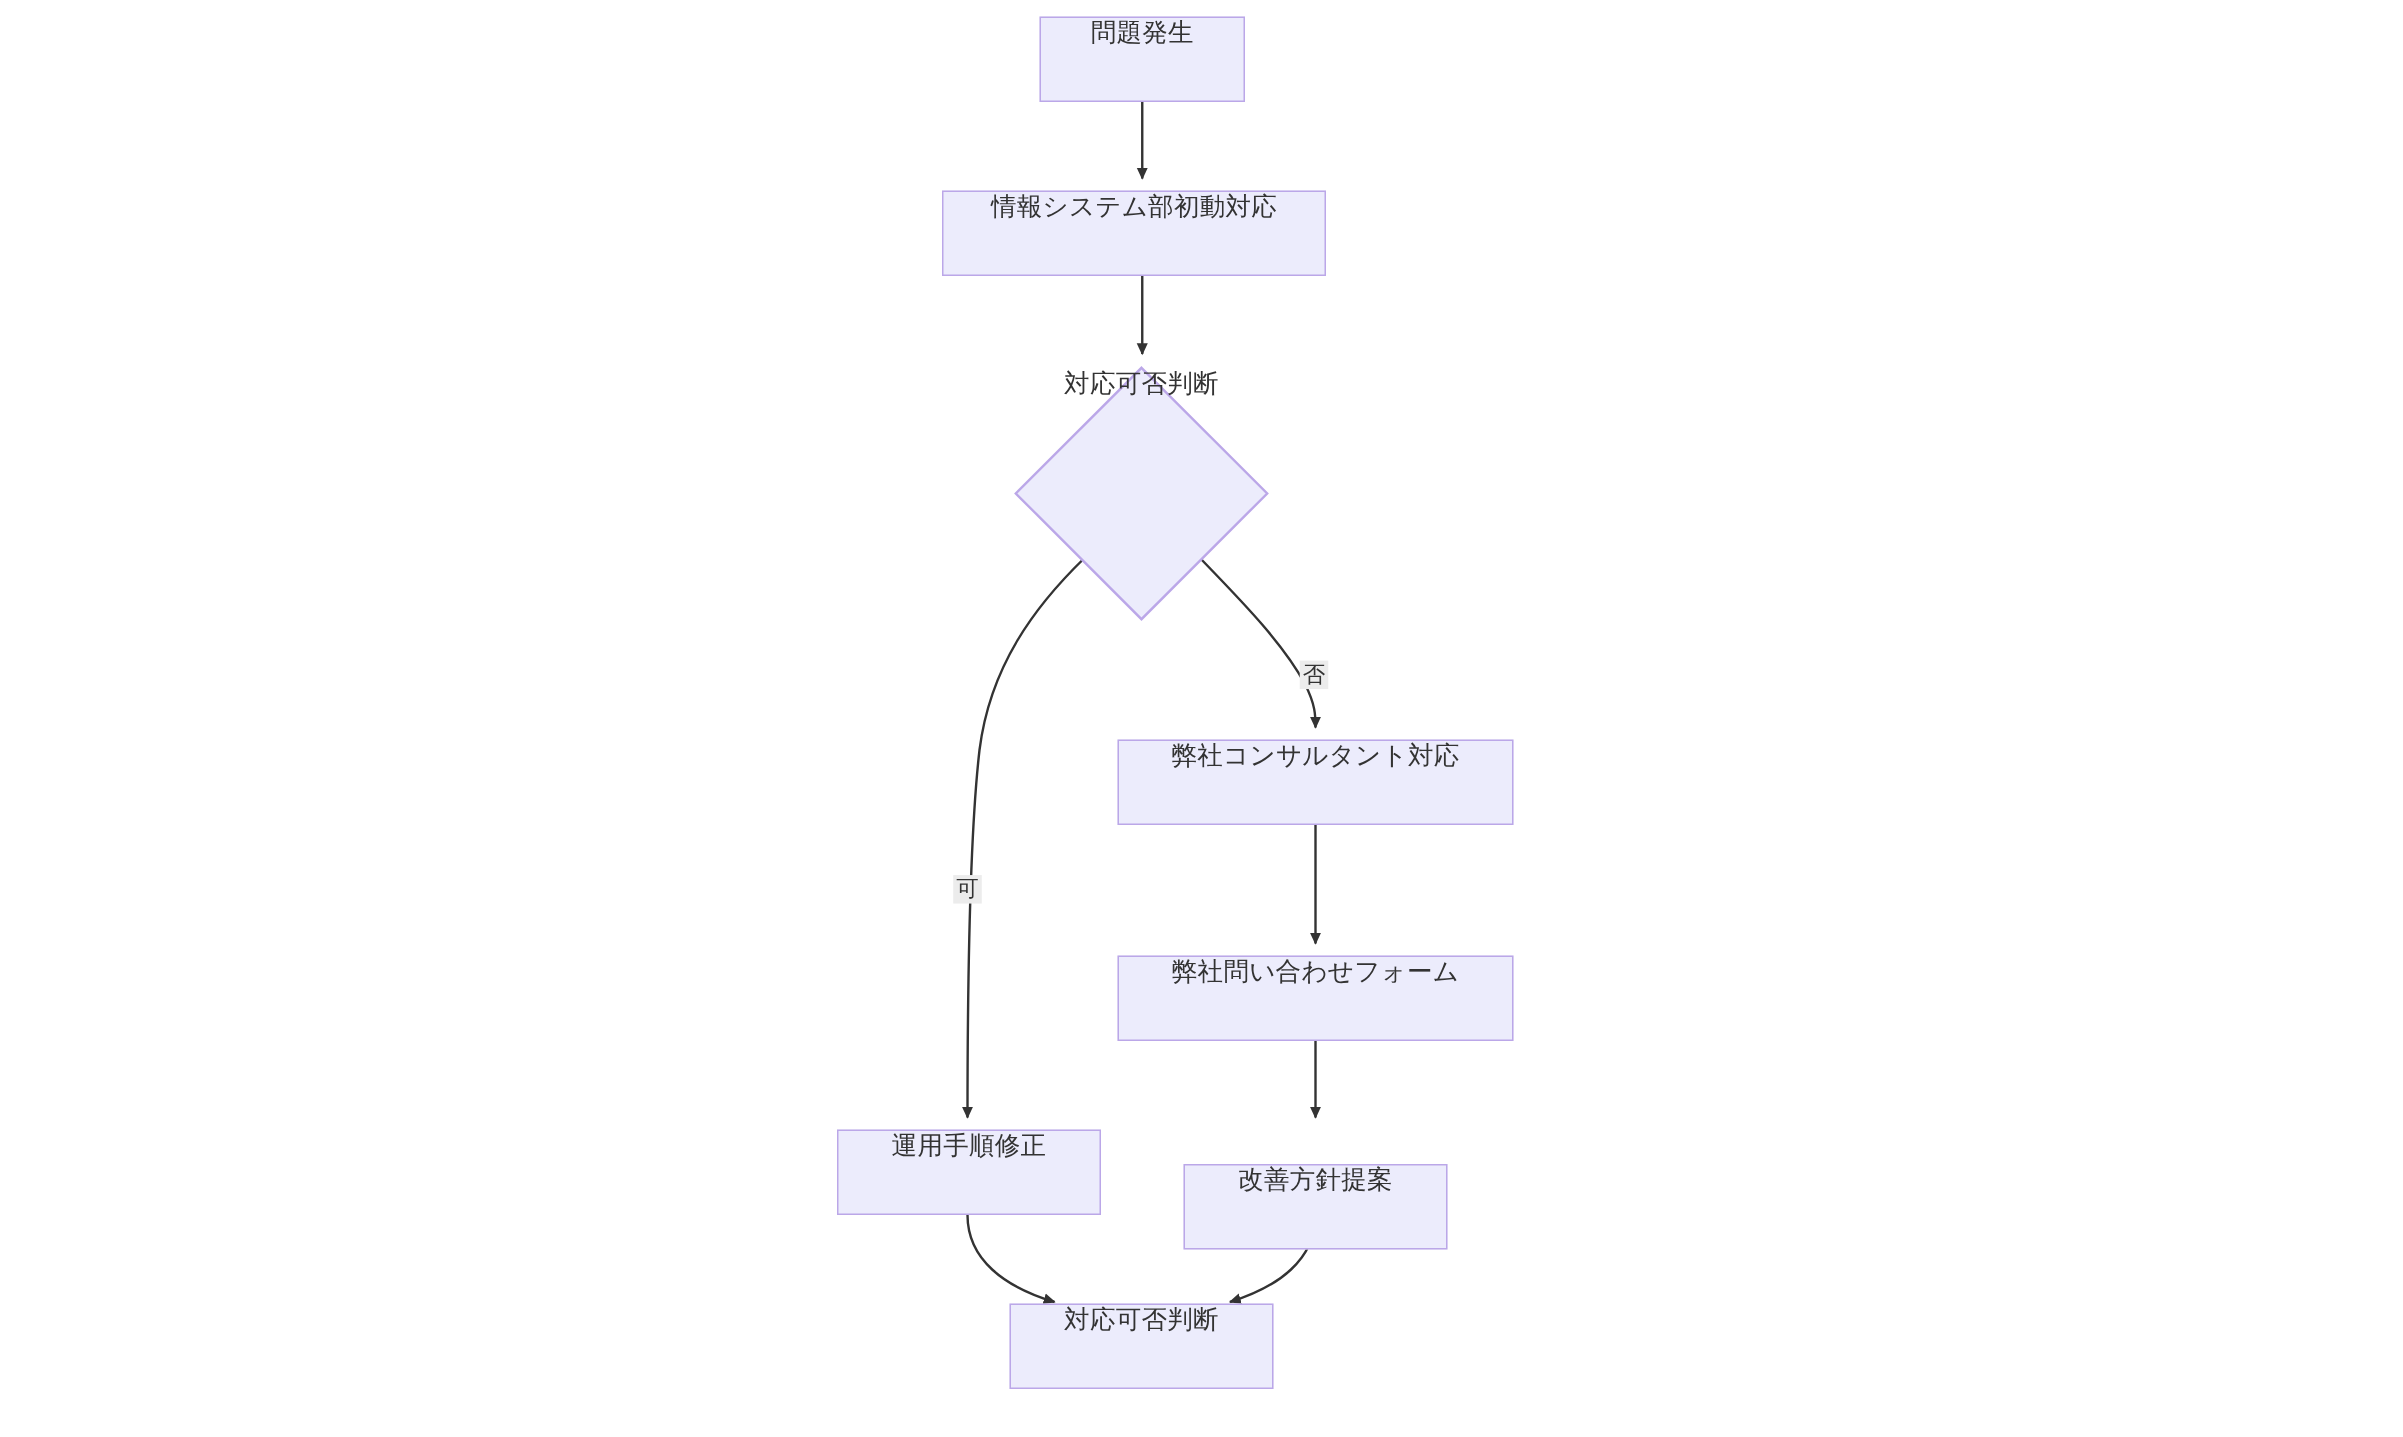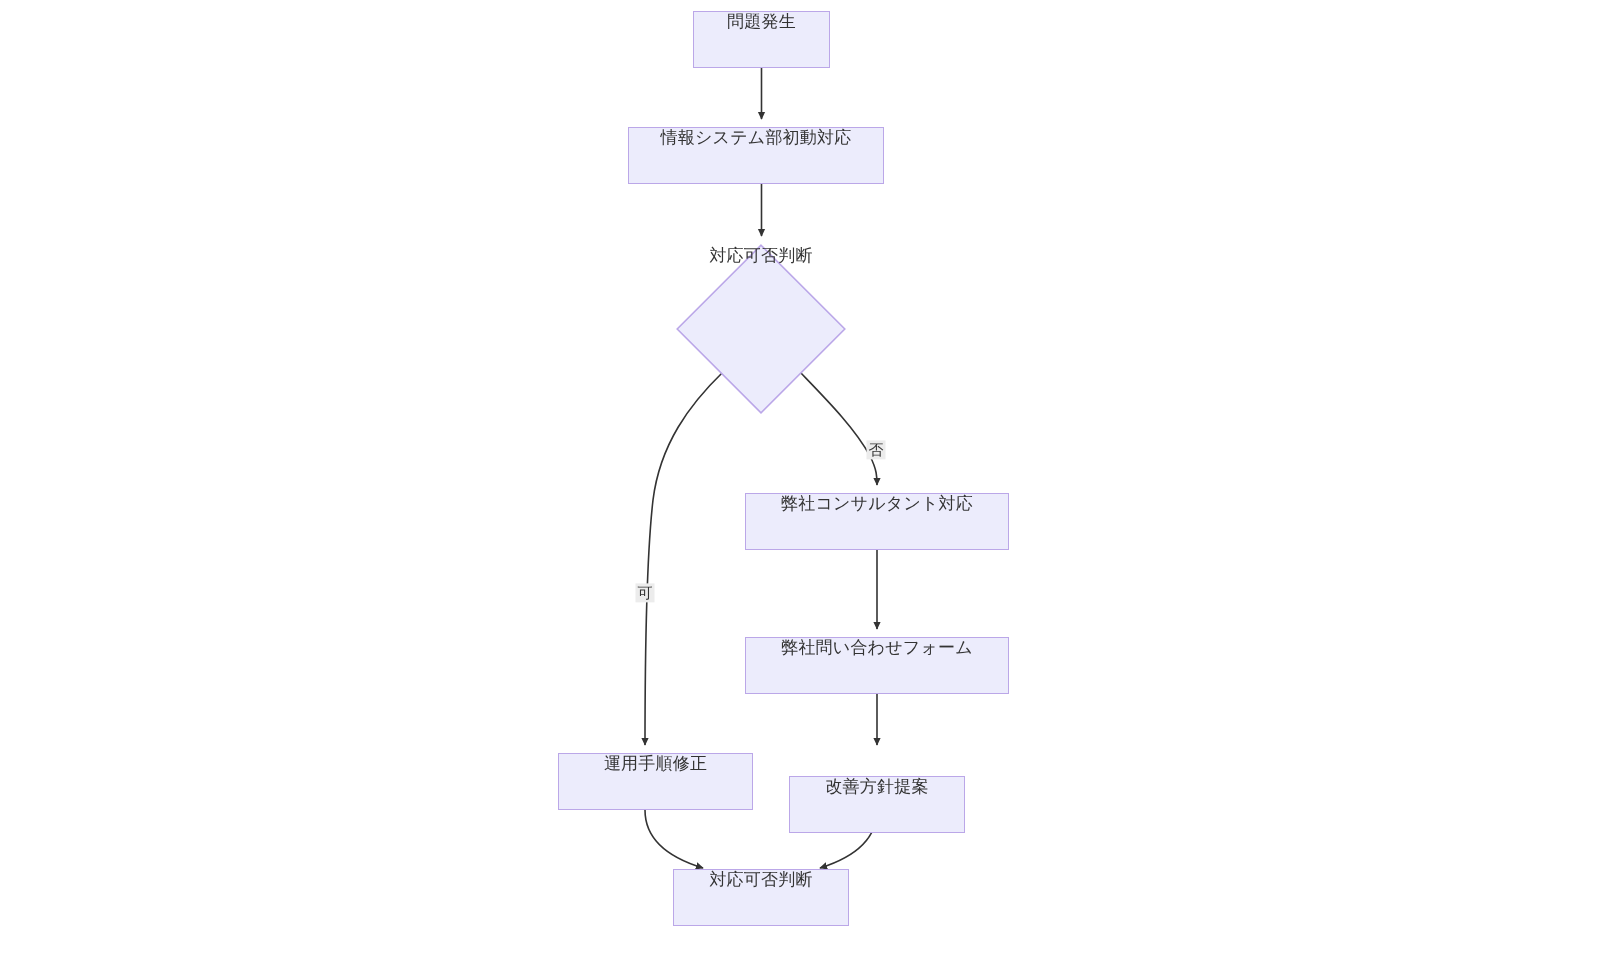--- a/index.html
+++ b/index.html
@@ -121,21 +121,21 @@
   </div>
 
   <div class="node" style="left:745px; top:493px; width:264px; height:57px;">
     <span class="node-label">弊社コンサルタント対応</span>
   </div>
 
   <div class="node" style="left:745px; top:637px; width:264px; height:57px;">
     <span class="node-label">弊社問い合わせフォーム</span>
   </div>
 
-  <div class="node" style="left:558px; top:753px; width:195px; height:57px;">
+  <div class="node" style="left:558px; top:753px; width:176px; height:57px;">
     <span class="node-label">運用手順修正</span>
   </div>
 
   <div class="node" style="left:789px; top:776px; width:176px; height:57px;">
     <span class="node-label">改善方針提案</span>
   </div>
 
   <div class="node" style="left:673px; top:869px; width:176px; height:57px;">
     <span class="node-label">対応可否判断</span>
   </div>

